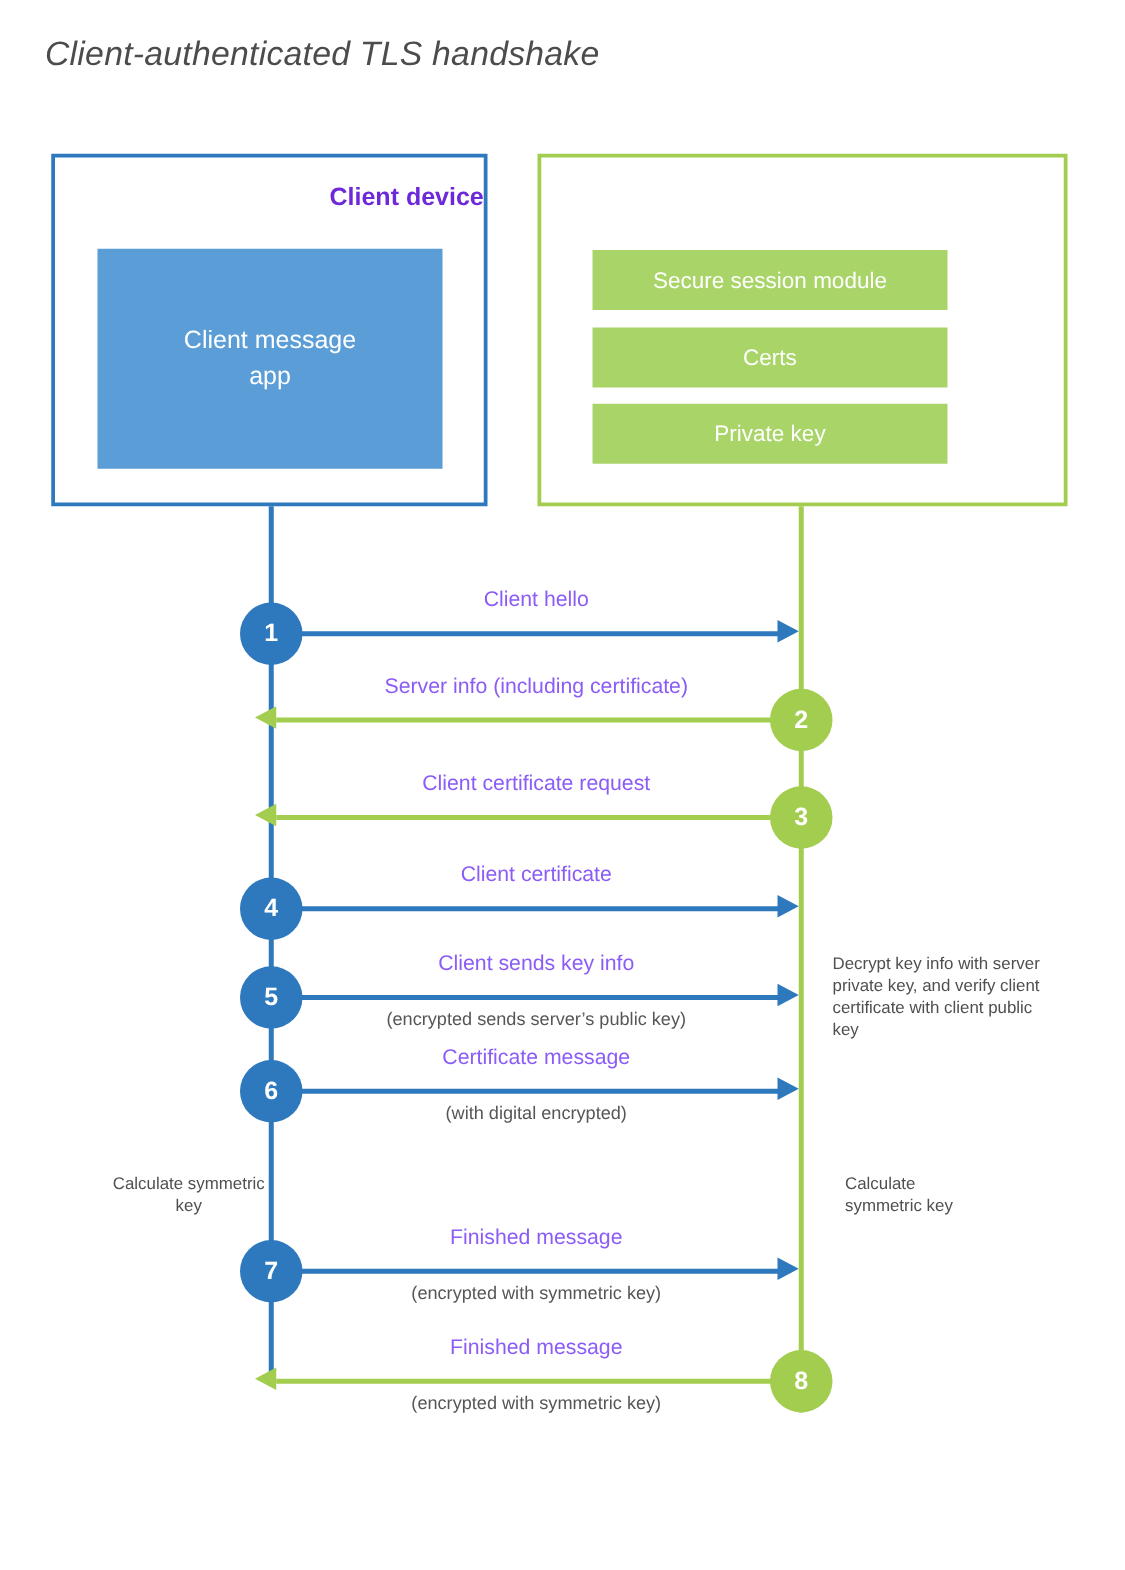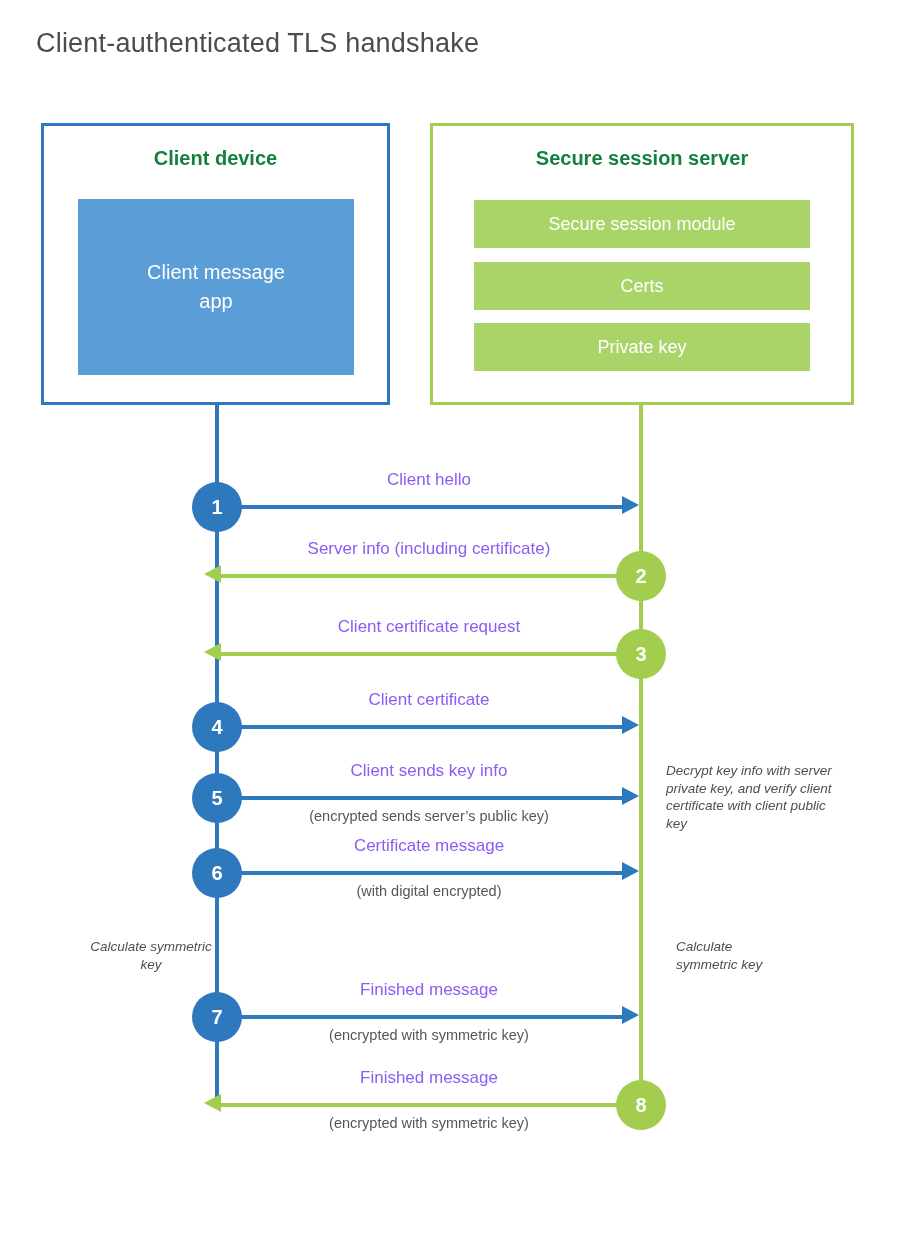--- a/index.html
+++ b/index.html
@@ -3,36 +3,36 @@
 <meta charset="utf-8">
 <title>Client-authenticated TLS handshake</title>
 <style>
   html,body{margin:0;padding:0;background:#ffffff;}
   .canvas{
     position:relative;width:900px;height:1256px;background:#ffffff;
     font-family:"Liberation Sans","DejaVu Sans",sans-serif;overflow:hidden;
   }
   .page-title{
     position:absolute;left:36px;top:28px;font-size:27px;font-weight:300;
-    color:#4c4c4c;letter-spacing:.2px;
+    color:#4c4c4c;letter-spacing:.2px;font-style:italic;
   }
   
   .actor-box{position:absolute;top:123px;height:282px;background:#fff;box-sizing:border-box;}
   .client-box{left:41px;width:349px;border:3px solid var(--blue);}
   .server-box{left:430px;width:424px;border:3px solid var(--green);}
-  .box-title{position:absolute;top:21px;left:0;right:0;text-align:center;
-    font-size:20px;font-weight:700;color:#15803d;}
+  .box-title{position:absolute;top:21px;left:0;right:0;text-align:right;
+    font-size:20px;font-weight:700;color:#6d28d9;}
   .client-node{
     position:absolute;left:34px;top:73px;width:276px;height:176px;background:var(--blue_fill);
     display:flex;align-items:center;justify-content:center;text-align:center;
     color:#ffffff;font-size:20px;line-height:29px;
   }
   .client-node span{display:inline-block;width:150px;}
   .module-bar{
-    position:absolute;left:41px;width:336px;height:48px;background:var(--green_fill);
+    position:absolute;left:41px;width:284px;height:48px;background:var(--green_fill);
     display:flex;align-items:center;justify-content:center;
     color:#ffffff;font-size:18px;
   }
   .bar1{top:74px}.bar2{top:136px}.bar3{top:197px}
   
   .lifeline{position:absolute;width:4px;top:405px;}
   .client-line{left:215px;height:702px;background:var(--blue);}
   .server-line{left:639px;height:725px;background:var(--green);}
   
   .circ{
@@ -56,41 +56,40 @@
     font-size:14.5px;color:#565656;}
   .m1 .circ{top:482px}.m1 .shaft{top:505px}.m1 .head{top:496px}.m1 .lbl{top:470px}
   .m2 .circ{top:551px}.m2 .shaft{top:574px}.m2 .head{top:565px}.m2 .lbl{top:539px}
   .m3 .circ{top:629px}.m3 .shaft{top:652px}.m3 .head{top:643px}.m3 .lbl{top:617px}
   .m4 .circ{top:702px}.m4 .shaft{top:725px}.m4 .head{top:716px}.m4 .lbl{top:690px}
   .m5 .circ{top:773px}.m5 .shaft{top:796px}.m5 .head{top:787px}.m5 .lbl{top:761px}.m5 .sub{top:808px}
   .m6 .circ{top:848px}.m6 .shaft{top:871px}.m6 .head{top:862px}.m6 .lbl{top:836px}.m6 .sub{top:883px}
   .m7 .circ{top:992px}.m7 .shaft{top:1015px}.m7 .head{top:1006px}.m7 .lbl{top:980px}.m7 .sub{top:1027px}
   .m8 .circ{top:1080px}.m8 .shaft{top:1103px}.m8 .head{top:1094px}.m8 .lbl{top:1068px}.m8 .sub{top:1115px}
   
-  .note{position:absolute;font-size:13.5px;line-height:17.5px;color:#4f4f4f;font-style:italic;}
+  .note{position:absolute;font-size:13.5px;line-height:17.5px;color:#4f4f4f;}
   .note-decrypt{left:666px;top:762px;width:166px;text-align:left;}
   .note-calc-left{left:86px;top:938px;width:130px;text-align:center;}
   .note-calc-right{left:676px;top:938px;width:115px;text-align:left;}
 </style>
 </head>
 <body>
 
 <div class="canvas">
 
   <div class="page-title">Client-authenticated TLS handshake</div>
 
   <div class="actor-box client-box">
     <div class="box-title">Client device</div>
     <div class="client-node">
       <span>Client message app</span>
     </div>
   </div>
 
   <div class="actor-box server-box">
-    <div class="box-title">Secure session server</div>
     <div class="module-bar bar1">Secure session module</div>
     <div class="module-bar bar3">Private key</div>
     <div class="module-bar bar2">Certs</div>
   </div>
 
   <div class="lifeline client-line"></div>
   <div class="lifeline server-line"></div>
 
   <div class="msg m1 dir-right">
     <div class="lbl">Client hello</div>

